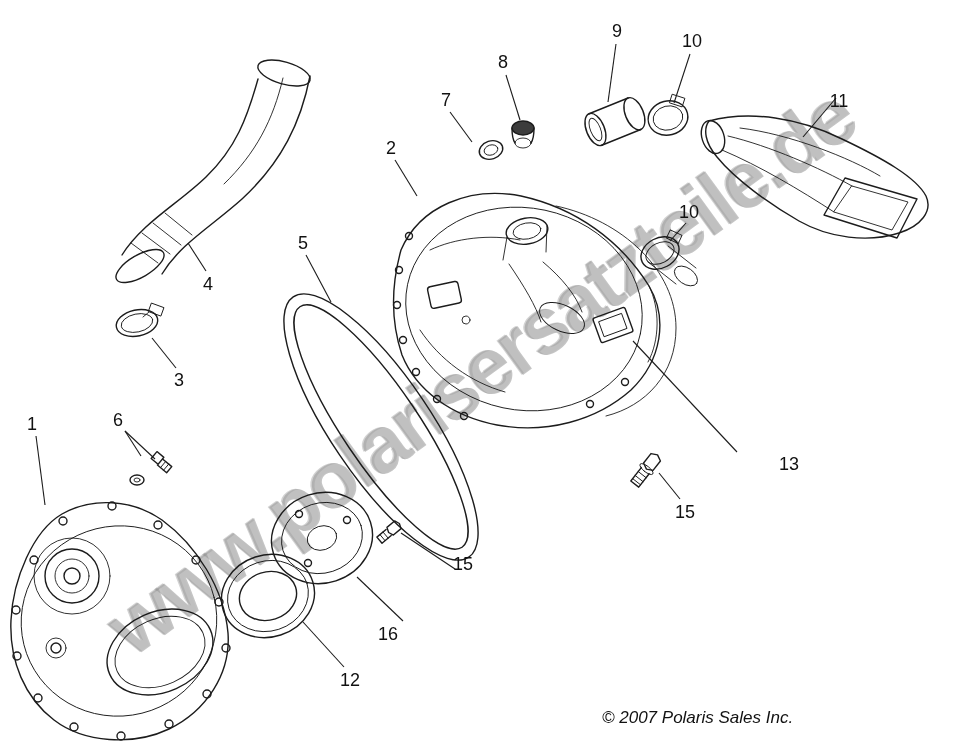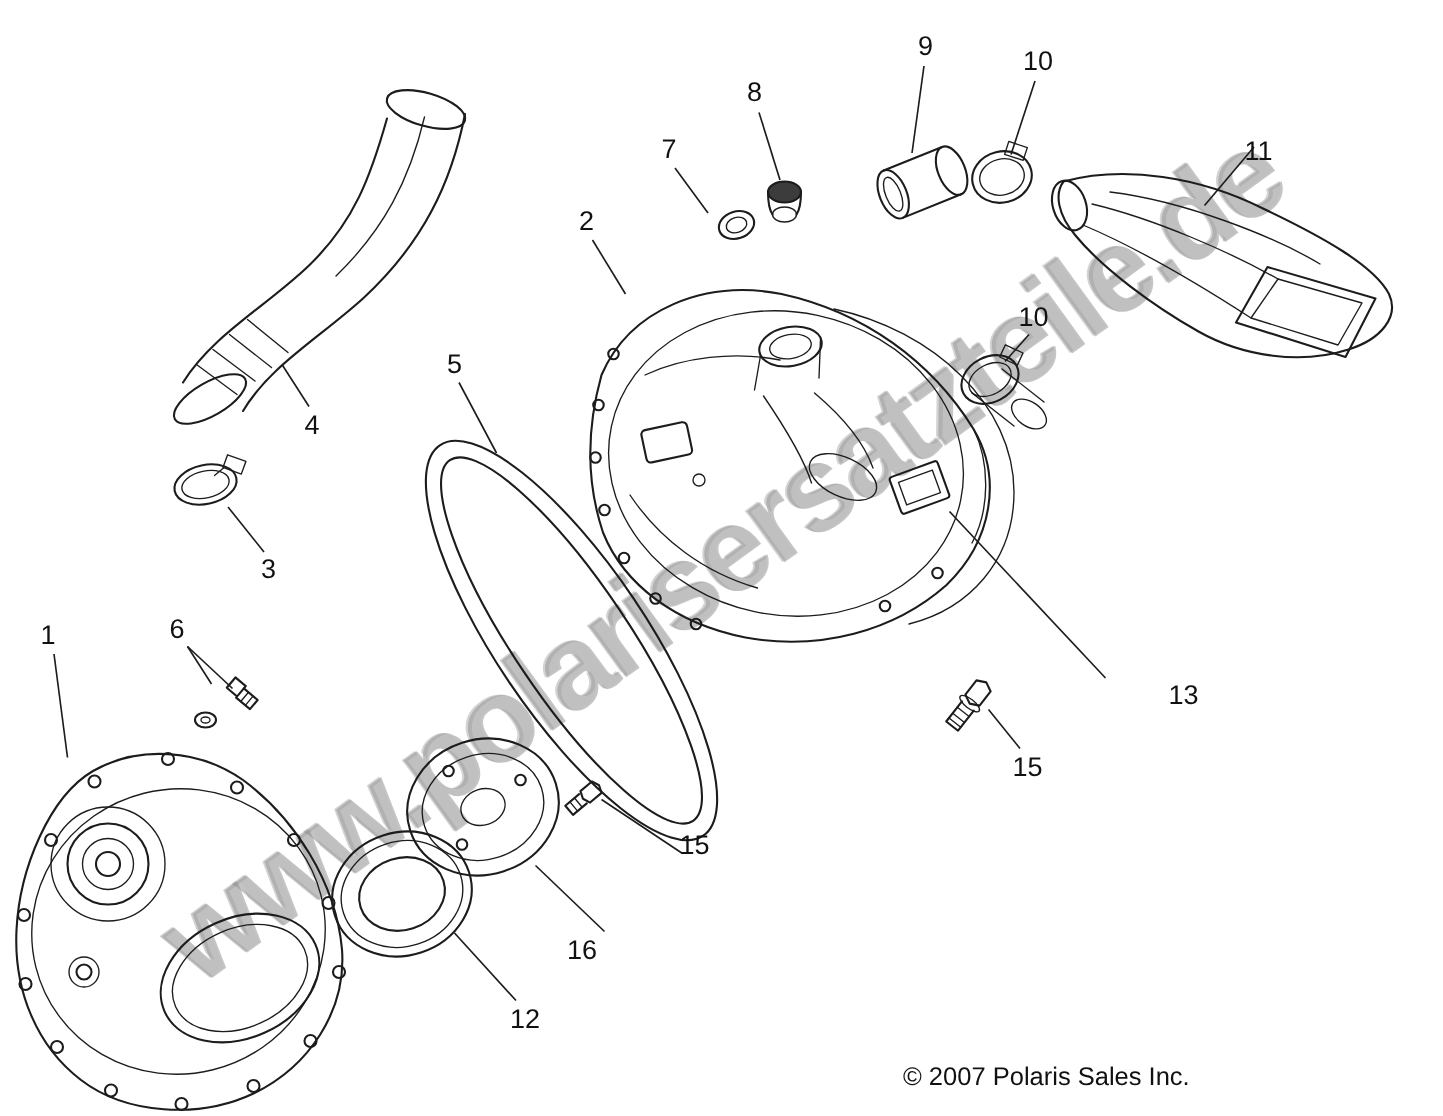--- a/index.html
+++ b/index.html
@@ -53,20 +53,21 @@
     white-space: nowrap;
   }
 
   .copyright {
     position: absolute;
     left: 602px;
     top: 708px;
     font-size: 17px;
     color: #111111;
     white-space: nowrap;
+    font-style: italic;
   }
 </style>
 </head>
 <body>
 
 <div class="stage">
 
   <div class="watermark">www.polarisersatzteile.de</div>
 
   <svg class="diagram" width="962" height="744" viewBox="0 0 962 744" xmlns="http://www.w3.org/2000/svg">

